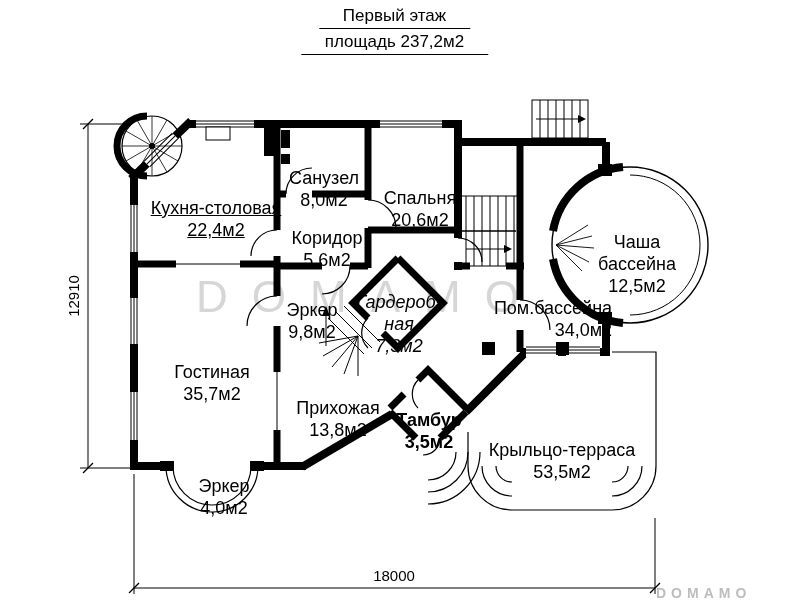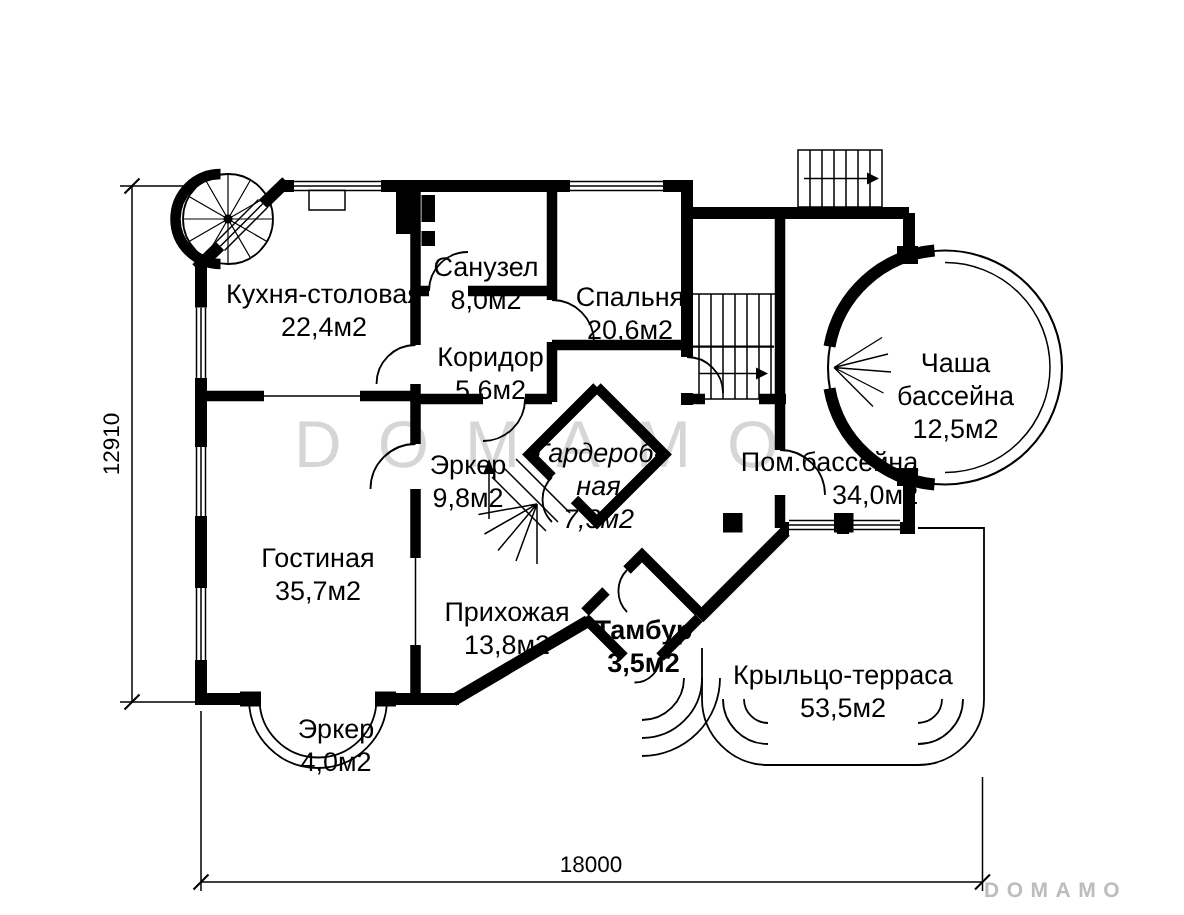--- a/index.html
+++ b/index.html
@@ -29,20 +29,22 @@
   .watermark-corner {
     position:absolute; left:656px; top:585px; z-index:3;
     font-size:14px; letter-spacing:5px; color:#bdbdbd; font-weight:700;
   }
   svg text { font-family:"Liberation Sans", sans-serif; fill:#000; }
 </style>
 </head>
 <body>
 
 <div class="title-block">
+  <div class="t-row"><span class="t-line">Первый этаж</span></div>
+  <div class="t-row"><span class="t-line">площадь 237,2м2</span></div>
 </div>
 
 <div class="watermark-center">DOMAMO</div>
 
 <svg id="plan-svg" width="789" height="610" viewBox="0 0 789 610">
 
   <g stroke="#000" stroke-width="8" fill="none">
     <path d="M186,124 H458"></path>
     <path d="M191,121 L131,179"></path>
     <path d="M134,175 V468"></path>
@@ -190,21 +192,21 @@
     <text text-anchor="middle" font-size="15">12910</text>
   </g>
 
   <g stroke="#000" fill="none">
     <path stroke-width="1" d="M134,588 H655 M134,474 V594 M655,518 V594"></path>
     <path stroke-width="1.4" d="M129,593 L139,583 M650,593 L660,583"></path>
   </g>
   <text x="394" y="581" text-anchor="middle" font-size="15">18000</text>
 </svg>
 
-<div class="room-label" style="left:216px; top:164px;">
+<div class="room-label" style="left:216px; top:176px;text-decoration:underline;">
   <span>Кухня-столовая</span><span>22,4м2</span>
 </div>
 <div class="room-label" style="left:324px; top:146px;">
   <span>Санузел</span><span>8,0м2</span>
 </div>
 <div class="room-label" style="left:420px; top:166px;">
   <span>Спальня</span><span>20,6м2</span>
 </div>
 <div class="room-label" style="left:327px; top:206px;">
   <span>Коридор</span><span>5,6м2</span>

